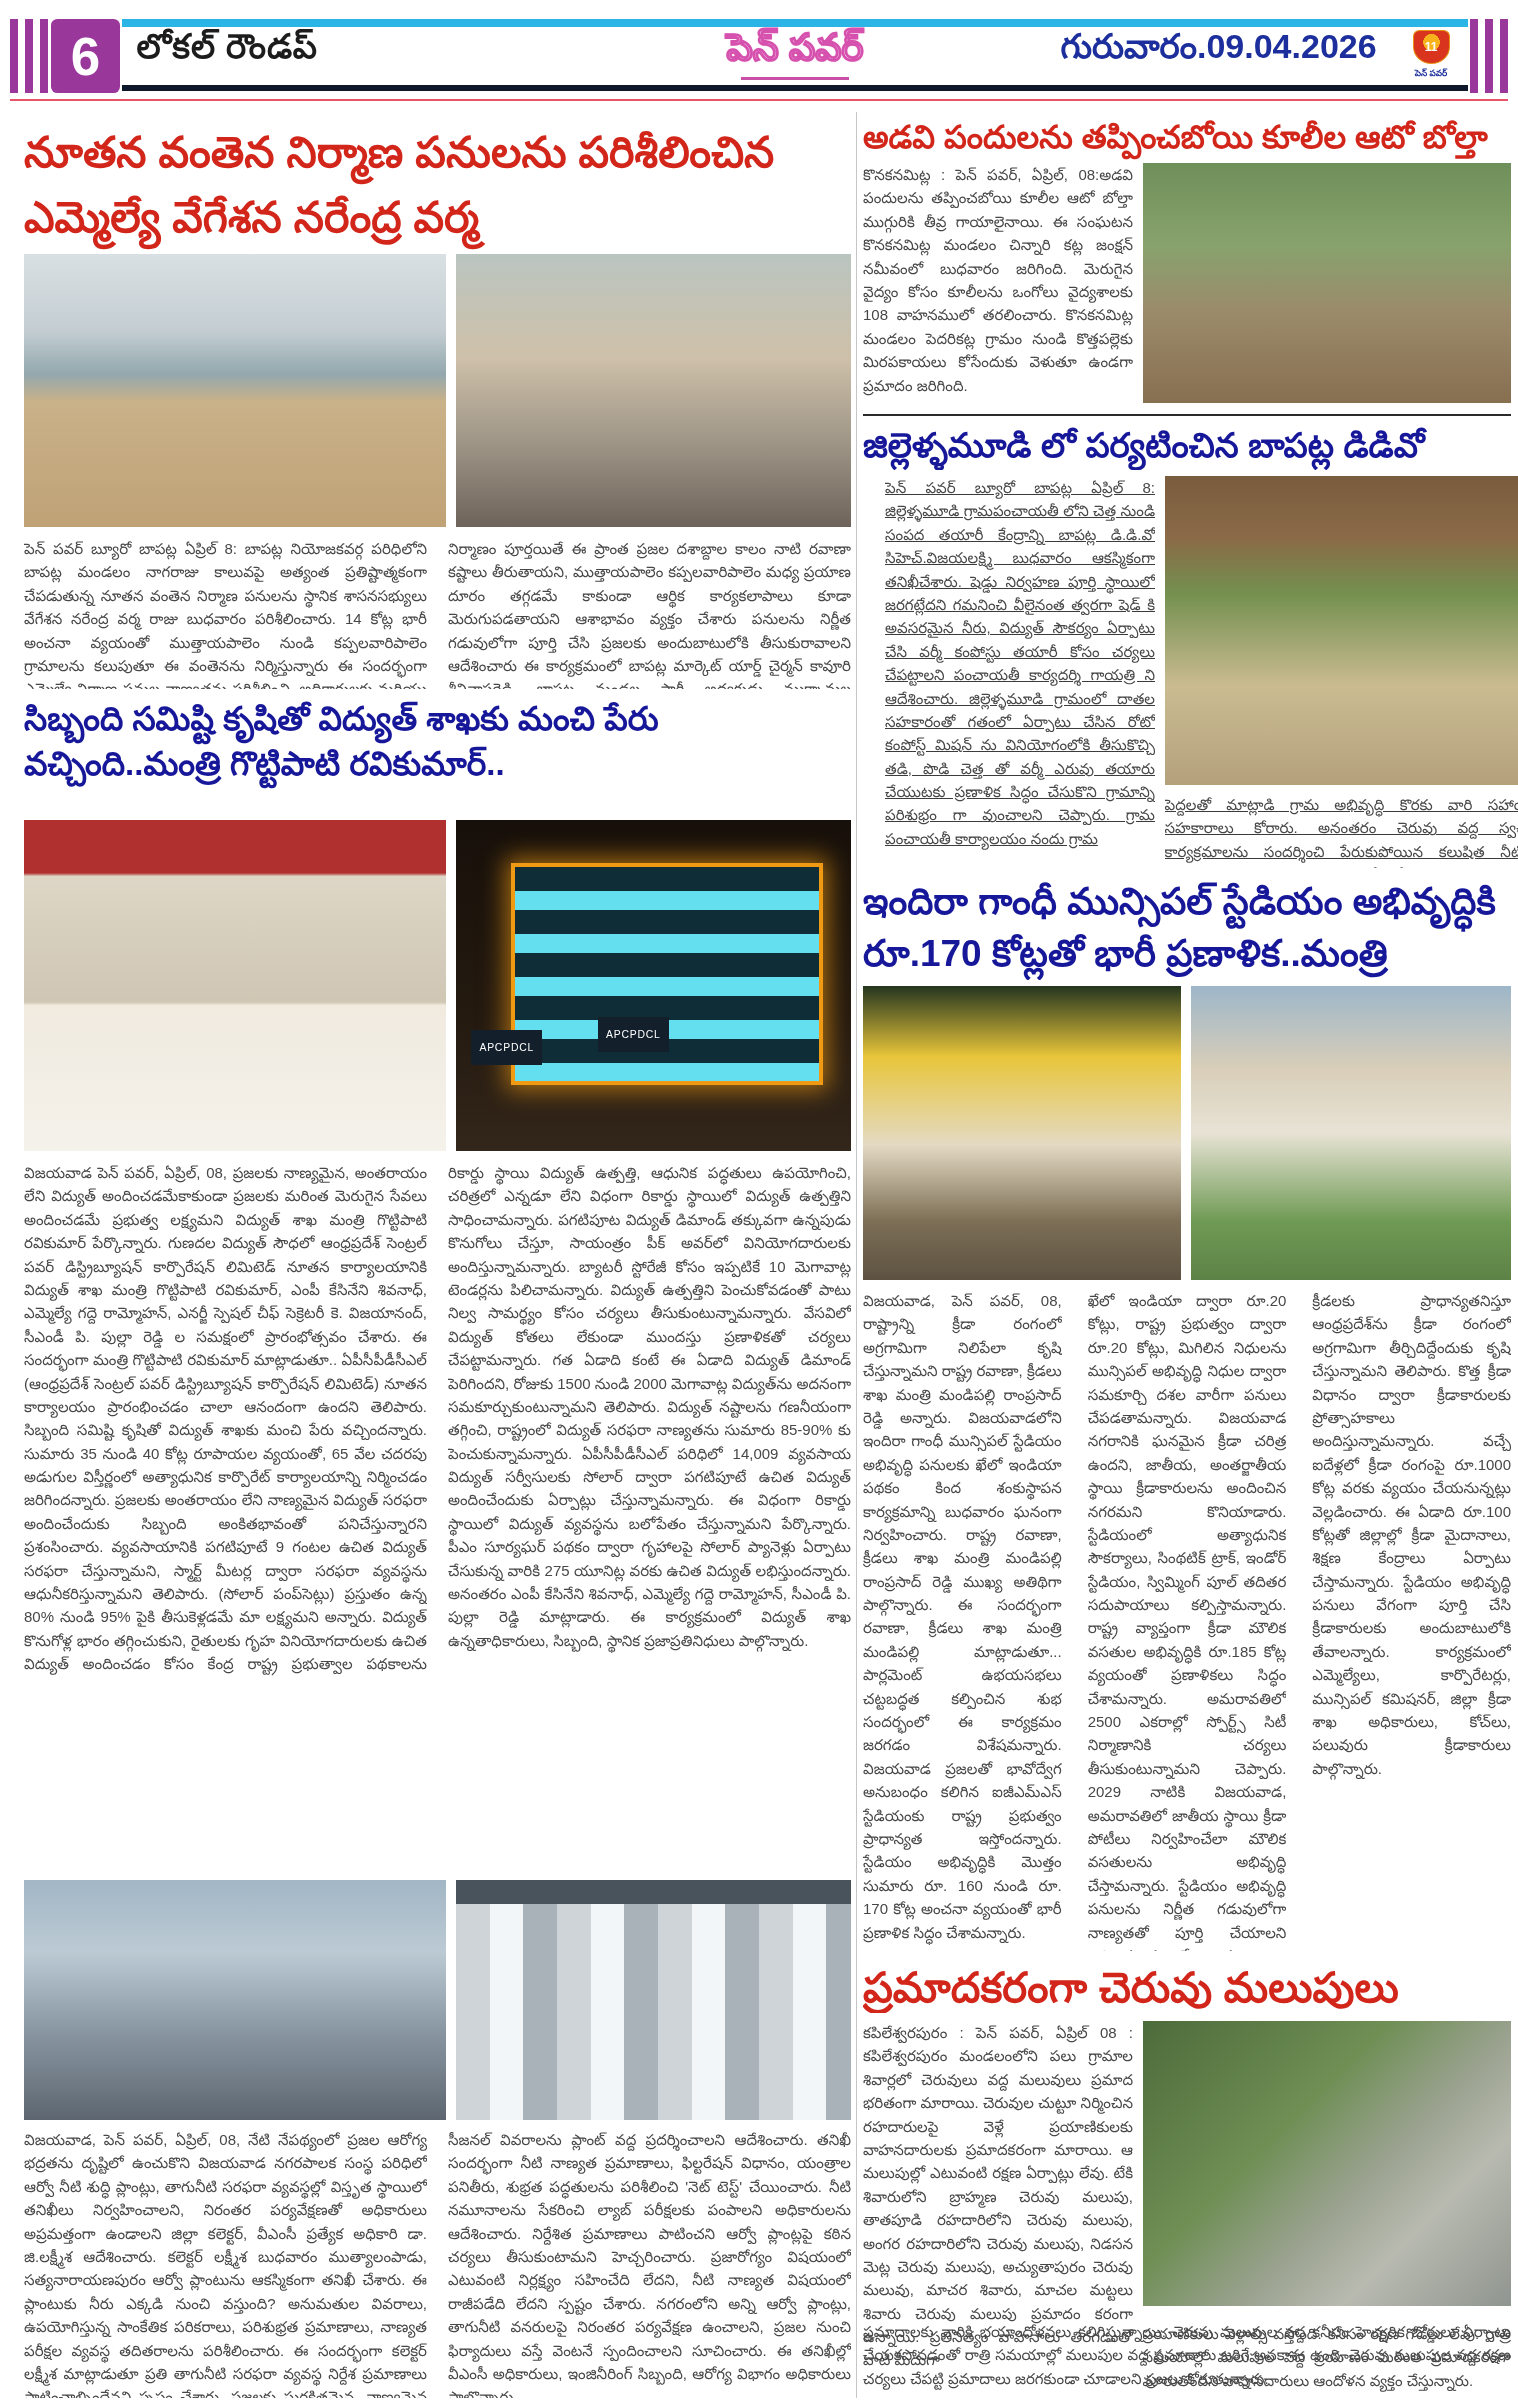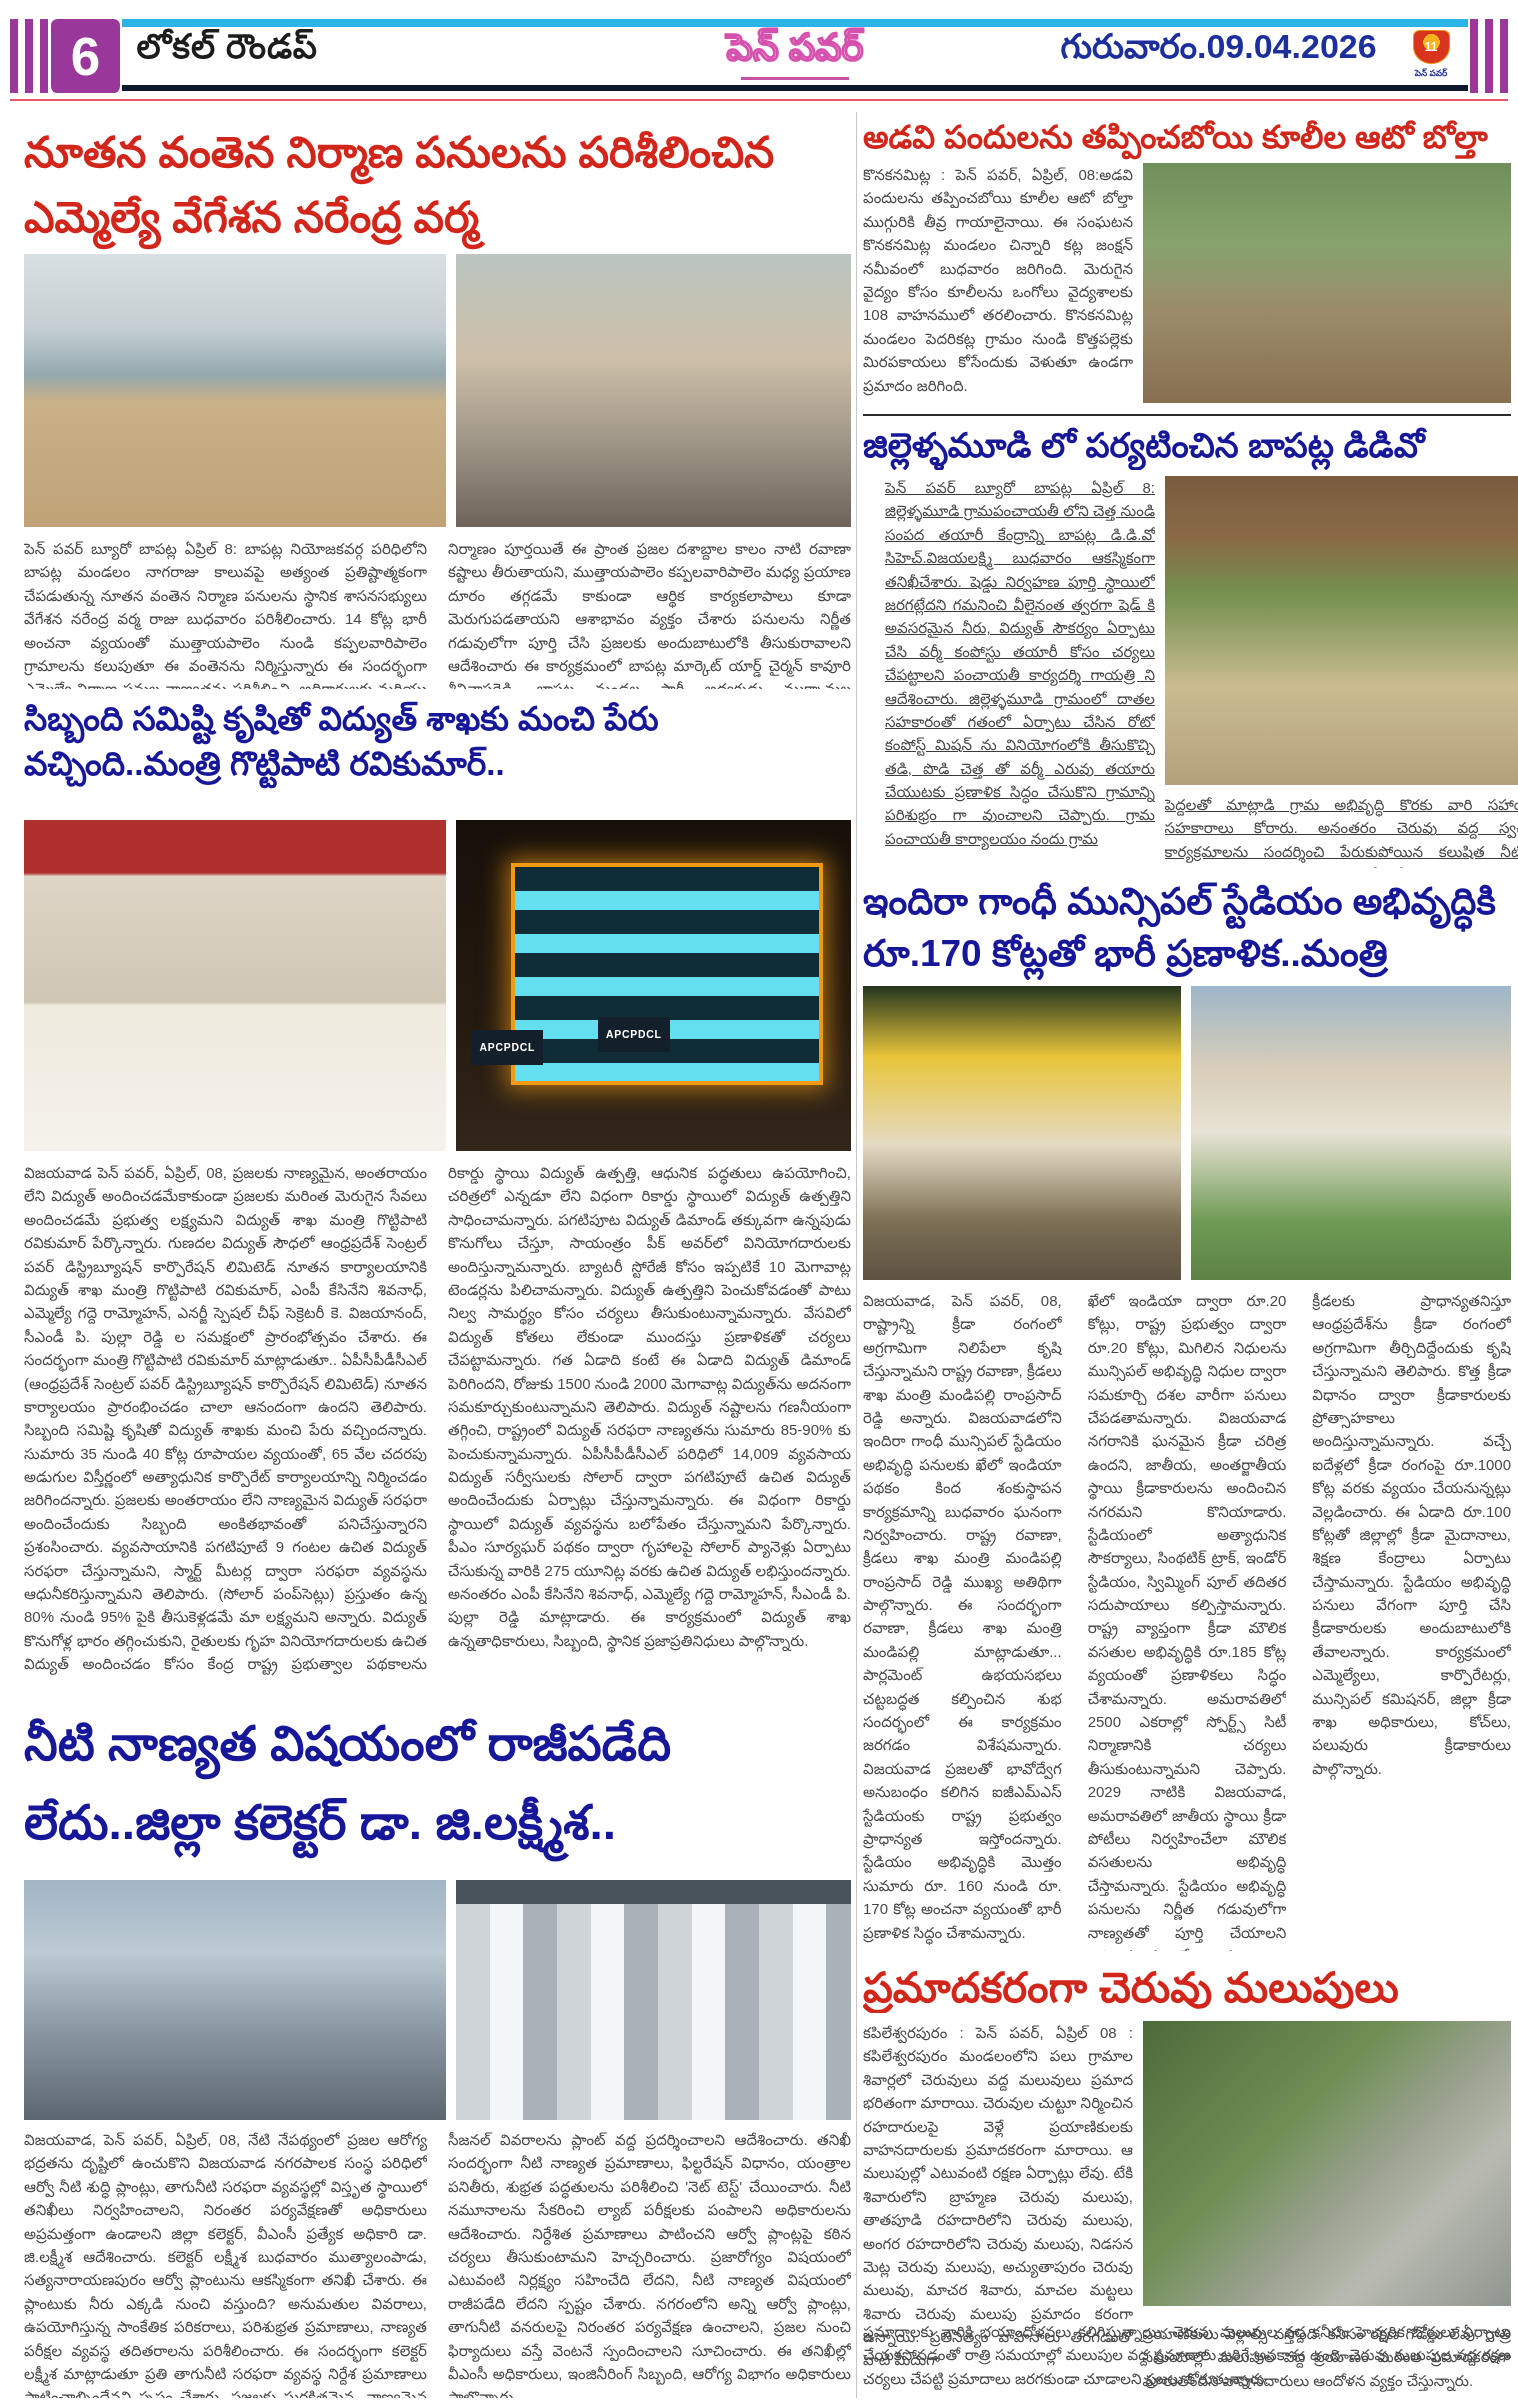--- a/index.html
+++ b/index.html
@@ -41,21 +41,21 @@
   
   .photo{position:relative;overflow:hidden;background:#999;}
   .ph-riverbank{background:linear-gradient(180deg,#d9e0e3 0%,#c4ced2 28%,#93a8ae 44%,#c9b189 54%,#c0a276 100%);}
   .ph-group{background:linear-gradient(180deg,#bac5c0 0%,#cec0a9 38%,#a09788 68%,#6e635a 100%);}
   .ph-stage1{background:linear-gradient(180deg,#b03030 0%,#b03030 16%,#ded6c6 17%,#cfc6b4 55%,#f0eadf 56%,#f5f2eb 100%);}
   .ph-building{background:linear-gradient(180deg,#17100a 0%,#241a10 60%,#33261a 100%);}
   .bld{position:absolute;left:14%;right:7%;top:13%;bottom:20%;
        background:repeating-linear-gradient(180deg,#0e2d36 0 24px,#63dff0 24px 43px);
        border:4px solid #ef9a12;box-shadow:0 0 22.4px 4.8px rgba(239,154,18,.65);}
   .bld-sign{position:absolute;left:4%;bottom:26%;background:#13202c;color:#fff;font-size:10.4px;
-            font-weight:bold;padding:12px 8px;letter-spacing:0.8px;}
+            font-weight:normal;padding:12px 8px;letter-spacing:0.8px;}
   .bld-sign2{left:36%;bottom:30%;}
   .ph-inspect{background:linear-gradient(180deg,#a2b6c5 0%,#bccad4 30%,#8a98a3 62%,#5d6670 100%);}
   .ph-tanks{background:linear-gradient(180deg,#49535b 0%,#49535b 10%,rgba(0,0,0,0) 10%),
             repeating-linear-gradient(90deg,#cfd4d9 0 34px,#f3f6f8 34px 67px,#aab2b9 67px 101px);}
   .ph-accident{background:linear-gradient(180deg,#6f8f5a 0%,#88a26d 34%,#9b8b6b 62%,#876f50 100%);}
   .ph-shed{background:linear-gradient(180deg,#7a5c3e 0%,#8a6a47 20%,#74904f 38%,#cabb91 68%,#b4a17c 100%);}
   .ph-stage2{background:linear-gradient(180deg,#24351f 0%,#e8c53a 24%,#e4dac3 54%,#7d6f56 80%,#5d5242 100%);}
   .ph-arch{background:linear-gradient(180deg,#9db6c9 0%,#d8ceb9 28%,#e8e3d5 50%,#6f9a54 80%,#5d8247 100%);}
   .ph-road{background:linear-gradient(135deg,#4c6b3a 0%,#6f8f55 38%,#9aa28f 58%,#b8bab0 74%,#8f958f 100%);}
 
@@ -121,21 +121,20 @@
       <div class="bld-sign">APCPDCL</div>
       <div class="bld-sign bld-sign2">APCPDCL</div>
     </div>
   </div>
 
   <div class="abs cols" style="left:24px;top:1161px;width:827px;height:518px;">
     <div class="bodytext">విజయవాడ పెన్ పవర్, ఏప్రిల్, 08, ప్రజలకు నాణ్యమైన, అంతరాయం లేని విద్యుత్ అందించడమేకాకుండా ప్రజలకు మరింత మెరుగైన సేవలు అందించడమే ప్రభుత్వ లక్ష్యమని విద్యుత్ శాఖ మంత్రి గొట్టిపాటి రవికుమార్ పేర్కొన్నారు. గుణదల విద్యుత్ సౌధలో ఆంధ్రప్రదేశ్ సెంట్రల్ పవర్ డిస్ట్రిబ్యూషన్ కార్పొరేషన్ లిమిటెడ్ నూతన కార్యాలయానికి విద్యుత్ శాఖ మంత్రి గొట్టిపాటి రవికుమార్, ఎంపీ కేసినేని శివనాధ్, ఎమ్మెల్యే గద్దె రామ్మోహన్, ఎనర్జీ స్పెషల్ చీఫ్ సెక్రెటరీ కె. విజయానంద్, సీఎండీ పి. పుల్లా రెడ్డి ల సమక్షంలో ప్రారంభోత్సవం చేశారు. ఈ సందర్భంగా మంత్రి గొట్టిపాటి రవికుమార్ మాట్లాడుతూ.. ఏపీసీపీడీసీఎల్ (ఆంధ్రప్రదేశ్ సెంట్రల్ పవర్ డిస్ట్రిబ్యూషన్ కార్పొరేషన్ లిమిటెడ్) నూతన కార్యాలయం ప్రారంభించడం చాలా ఆనందంగా ఉందని తెలిపారు. సిబ్బంది సమిష్టి కృషితో విద్యుత్ శాఖకు మంచి పేరు వచ్చిందన్నారు. సుమారు 35 నుండి 40 కోట్ల రూపాయల వ్యయంతో, 65 వేల చదరపు అడుగుల విస్తీర్ణంలో అత్యాధునిక కార్పొరేట్ కార్యాలయాన్ని నిర్మించడం జరిగిందన్నారు. ప్రజలకు అంతరాయం లేని నాణ్యమైన విద్యుత్ సరఫరా అందించేందుకు సిబ్బంది అంకితభావంతో పనిచేస్తున్నారని ప్రశంసించారు. వ్యవసాయానికి పగటిపూటే 9 గంటల ఉచిత విద్యుత్ సరఫరా చేస్తున్నామని, స్మార్ట్ మీటర్ల ద్వారా సరఫరా వ్యవస్థను ఆధునీకరిస్తున్నామని తెలిపారు. (సోలార్ పంప్‌సెట్లు) ప్రస్తుతం ఉన్న 80% నుండి 95% పైకి తీసుకెళ్లడమే మా లక్ష్యమని అన్నారు. విద్యుత్ కొనుగోళ్ల భారం తగ్గించుకుని, రైతులకు గృహ వినియోగదారులకు ఉచిత విద్యుత్ అందించడం కోసం కేంద్ర రాష్ట్ర ప్రభుత్వాల పథకాలను వినియోగించుకుంటున్నామని, తద్వారా ఆదా అయిన నిధులను ప్రజల సేవలకు వినియోగిస్తున్నామని వెల్లడించారు.</div>
     <div class="bodytext">రికార్డు స్థాయి విద్యుత్ ఉత్పత్తి, ఆధునిక పద్ధతులు ఉపయోగించి, చరిత్రలో ఎన్నడూ లేని విధంగా రికార్డు స్థాయిలో విద్యుత్ ఉత్పత్తిని సాధించామన్నారు. పగటిపూట విద్యుత్ డిమాండ్ తక్కువగా ఉన్నపుడు కొనుగోలు చేస్తూ, సాయంత్రం పీక్ అవర్‌లో వినియోగదారులకు అందిస్తున్నామన్నారు. బ్యాటరీ స్టోరేజీ కోసం ఇప్పటికే 10 మెగావాట్ల టెండర్లను పిలిచామన్నారు. విద్యుత్ ఉత్పత్తిని పెంచుకోవడంతో పాటు నిల్వ సామర్థ్యం కోసం చర్యలు తీసుకుంటున్నామన్నారు. వేసవిలో విద్యుత్ కోతలు లేకుండా ముందస్తు ప్రణాళికతో చర్యలు చేపట్టామన్నారు. గత ఏడాది కంటే ఈ ఏడాది విద్యుత్ డిమాండ్ పెరిగిందని, రోజుకు 1500 నుండి 2000 మెగావాట్ల విద్యుత్‌ను అదనంగా సమకూర్చుకుంటున్నామని తెలిపారు. విద్యుత్ నష్టాలను గణనీయంగా తగ్గించి, రాష్ట్రంలో విద్యుత్ సరఫరా నాణ్యతను సుమారు 85-90% కు పెంచుకున్నామన్నారు. ఏపీసీపీడీసీఎల్ పరిధిలో 14,009 వ్యవసాయ విద్యుత్ సర్వీసులకు సోలార్ ద్వారా పగటిపూటే ఉచిత విద్యుత్ అందించేందుకు ఏర్పాట్లు చేస్తున్నామన్నారు. ఈ విధంగా రికార్డు స్థాయిలో విద్యుత్ వ్యవస్థను బలోపేతం చేస్తున్నామని పేర్కొన్నారు. పీఎం సూర్యఘర్ పథకం ద్వారా గృహాలపై సోలార్ ప్యానెళ్లు ఏర్పాటు చేసుకున్న వారికి 275 యూనిట్ల వరకు ఉచిత విద్యుత్ లభిస్తుందన్నారు. అనంతరం ఎంపీ కేసినేని శివనాధ్, ఎమ్మెల్యే గద్దె రామ్మోహన్, సీఎండీ పి. పుల్లా రెడ్డి మాట్లాడారు. ఈ కార్యక్రమంలో విద్యుత్ శాఖ ఉన్నతాధికారులు, సిబ్బంది, స్థానిక ప్రజాప్రతినిధులు పాల్గొన్నారు.</div>
   </div>
 
-  <div class="abs headline hl-blue" style="left:24px;top:1704px;width:827px;height:171px;font-size:48px;line-height:1.65;">నీటి నాణ్యత విషయంలో రాజీపడేది లేదు..జిల్లా కలెక్టర్ డా. జి.లక్ష్మీశ..</div>
 
   <div class="abs row" style="left:24px;top:1880px;width:827px;height:240px;">
     <div class="photo ph-inspect" style="width:422px;height:240px;"></div>
     <div class="photo ph-tanks" style="flex:1;height:240px;"></div>
   </div>
 
   <div class="abs cols" style="left:24px;top:2128px;width:827px;height:270px;">
     <div class="bodytext">విజయవాడ, పెన్ పవర్, ఏప్రిల్, 08, నేటి నేపథ్యంలో ప్రజల ఆరోగ్య భద్రతను దృష్టిలో ఉంచుకొని విజయవాడ నగరపాలక సంస్థ పరిధిలో ఆర్వో నీటి శుద్ధి ప్లాంట్లు, తాగునీటి సరఫరా వ్యవస్థల్లో విస్తృత స్థాయిలో తనిఖీలు నిర్వహించాలని, నిరంతర పర్యవేక్షణతో అధికారులు అప్రమత్తంగా ఉండాలని జిల్లా కలెక్టర్, వీఎంసీ ప్రత్యేక అధికారి డా. జి.లక్ష్మీశ ఆదేశించారు. కలెక్టర్ లక్ష్మీశ బుధవారం ముత్యాలంపాడు, సత్యనారాయణపురం ఆర్వో ప్లాంటును ఆకస్మికంగా తనిఖీ చేశారు. ఈ ప్లాంటుకు నీరు ఎక్కడి నుంచి వస్తుంది? అనుమతుల వివరాలు, ఉపయోగిస్తున్న సాంకేతిక పరికరాలు, పరిశుభ్రత ప్రమాణాలు, నాణ్యత పరీక్షల వ్యవస్థ తదితరాలను పరిశీలించారు. ఈ సందర్భంగా కలెక్టర్ లక్ష్మీశ మాట్లాడుతూ ప్రతి తాగునీటి సరఫరా వ్యవస్థ నిర్దేశ ప్రమాణాలు పాటించాల్సిందేనని స్పష్టం చేశారు. ప్రజలకు సురక్షితమైన, నాణ్యమైన తాగునీరు అందించడం అత్యంత ప్రాధాన్యమని.. అన్ని ఆర్వో ప్లాంట్లను క్రమం తప్పకుండా తనిఖీ చేయాలని,</div>
     <div class="bodytext">సీజనల్ వివరాలను ప్లాంట్ వద్ద ప్రదర్శించాలని ఆదేశించారు. తనిఖీ సందర్భంగా నీటి నాణ్యత ప్రమాణాలు, ఫిల్టరేషన్ విధానం, యంత్రాల పనితీరు, శుభ్రత పద్ధతులను పరిశీలించి 'నెట్ టెస్ట్' చేయించారు. నీటి నమూనాలను సేకరించి ల్యాబ్ పరీక్షలకు పంపాలని అధికారులను ఆదేశించారు. నిర్దేశిత ప్రమాణాలు పాటించని ఆర్వో ప్లాంట్లపై కఠిన చర్యలు తీసుకుంటామని హెచ్చరించారు. ప్రజారోగ్యం విషయంలో ఎటువంటి నిర్లక్ష్యం సహించేది లేదని, నీటి నాణ్యత విషయంలో రాజీపడేది లేదని స్పష్టం చేశారు. నగరంలోని అన్ని ఆర్వో ప్లాంట్లు, తాగునీటి వనరులపై నిరంతర పర్యవేక్షణ ఉంచాలని, ప్రజల నుంచి ఫిర్యాదులు వస్తే వెంటనే స్పందించాలని సూచించారు. ఈ తనిఖీల్లో వీఎంసీ అధికారులు, ఇంజినీరింగ్ సిబ్బంది, ఆరోగ్య విభాగం అధికారులు పాల్గొన్నారు.</div>
   </div>

